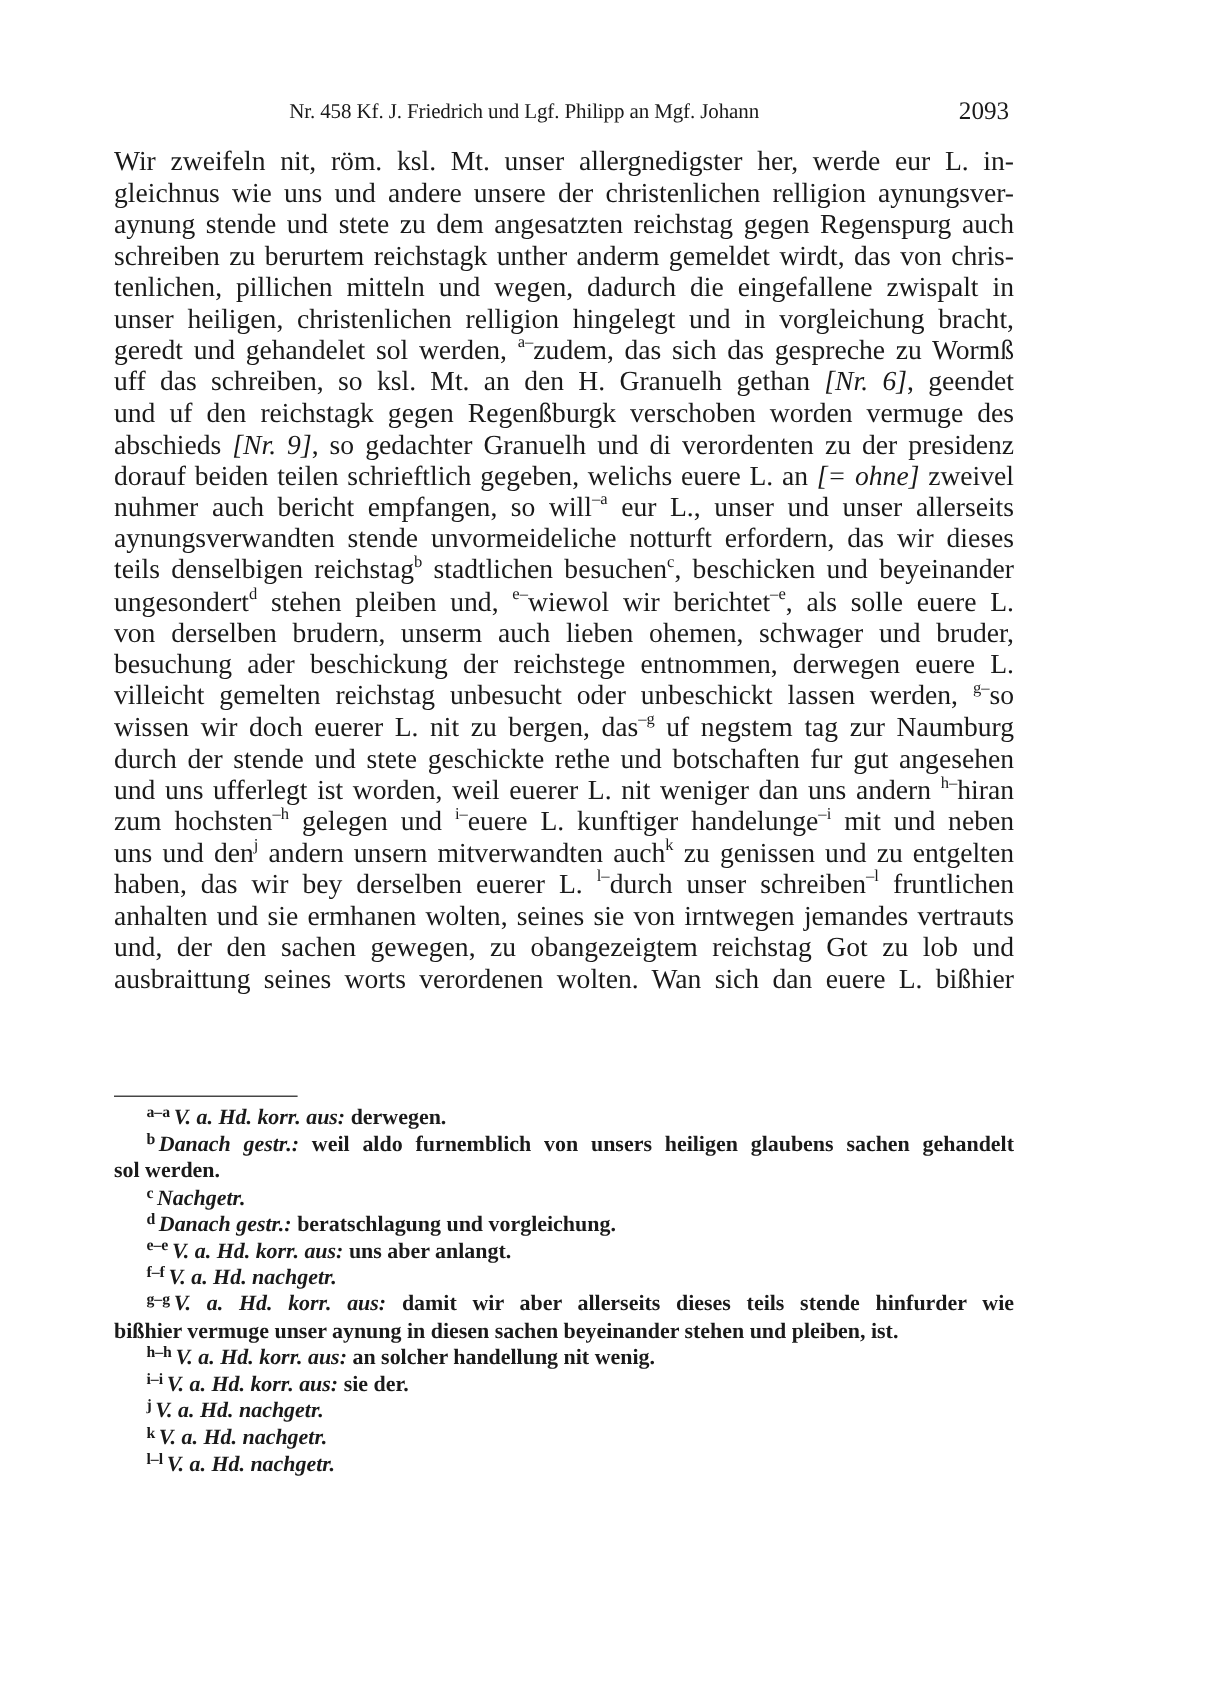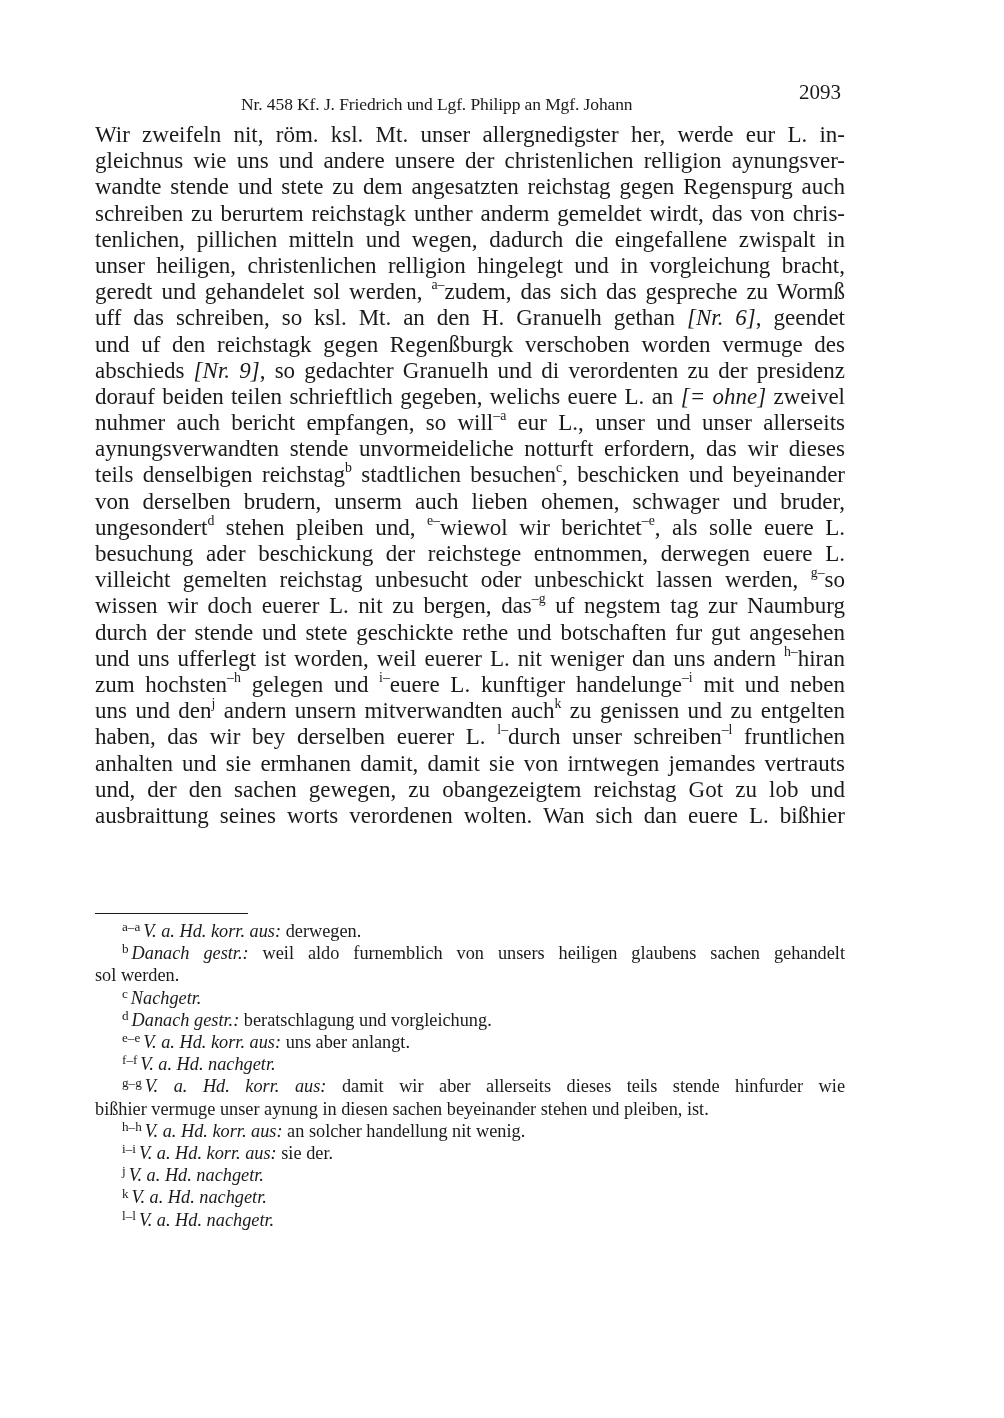--- a/index.html
+++ b/index.html
@@ -1,67 +1,67 @@
 <!DOCTYPE html>
 <html><head>
 <meta charset="utf-8">
 <style>
   html, body { margin: 0; padding: 0; background: #ffffff; }
   body { width: 1004px; height: 1418px; position: relative; overflow: hidden;
          font-family: "Liberation Serif", "DejaVu Serif", serif; color: #1a1a1a; }
   .header { position: absolute; top: 80px; left: 95px; width: 750px; height: 28px; }
-  .running-title { position: absolute; left: 146px; top: 2px; font-size: 17.5px; letter-spacing: -0.1px; margin-top: 12px; }
+  .running-title { position: absolute; left: 146px; top: 2px; font-size: 17.5px; letter-spacing: -0.1px; }
   .page-number { position: absolute; right: 4px; top: 0; font-size: 21px; }
   .body-text { position: absolute; top: 122px; left: 95px; width: 750px; font-size: 23px; }
   .line { height: 26.2px; line-height: 26.2px; white-space: nowrap; text-align: justify; text-align-last: justify; }
   .line.last { text-align-last: justify; }
   sup { font-size: 0.6em; line-height: 0; vertical-align: 0.7em; }
   i { font-style: italic; }
   .rule { position: absolute; top: 913px; left: 95px; width: 153px; height: 0; border-top: 1.3px solid #1a1a1a; }
   .footnotes { position: absolute; top: 920px; left: 95px; width: 750px; font-size: 18.3px; }
   .fn { line-height: 22.2px; }
   .fn .ind { padding-left: 27px; }
-  .fn-line { white-space: nowrap; text-align: justify; text-align-last: justify; }
+  .fn-line { white-space: nowrap; text-align: justify; text-align-last: justify; font-weight: bold; }
   .fn-line.left { text-align-last: left; }
   .fnmark { font-size: 0.72em; vertical-align: 0.45em; line-height: 0; margin-right: 3px; }
 </style>
 </head>
 <body>
 
 <div class="header">
   <span class="running-title">Nr. 458 Kf. J. Friedrich und Lgf. Philipp an Mgf. Johann</span>
   <span class="page-number">2093</span>
 </div>
 
 <div class="body-text" id="body-text">
     <div class="line">Wir zweifeln nit, röm. ksl. Mt. unser allergnedigster her, werde eur L. in-</div>
     <div class="line">gleichnus wie uns und andere unsere der christenlichen relligion aynungsver-</div>
-    <div class="line">wandte stende und stete zu dem angesatzten reichstag gegen Regenspurg auch</div>
+    <div class="line">aynung stende und stete zu dem angesatzten reichstag gegen Regenspurg auch</div>
     <div class="line">schreiben zu berurtem reichstagk unther anderm gemeldet wirdt, das von chris-</div>
     <div class="line">tenlichen, pillichen mitteln und wegen, dadurch die eingefallene zwispalt in</div>
     <div class="line">unser heiligen, christenlichen relligion hingelegt und in vorgleichung bracht,</div>
     <div class="line">geredt und gehandelet sol werden, <sup>a–</sup>zudem, das sich das gespreche zu Wormß</div>
     <div class="line">uff das schreiben, so ksl. Mt. an den H. Granuelh gethan <i>[Nr. 6]</i>, geendet</div>
     <div class="line">und uf den reichstagk gegen Regenßburgk verschoben worden vermuge des</div>
     <div class="line">abschieds <i>[Nr. 9]</i>, so gedachter Granuelh und di verordenten zu der presidenz</div>
     <div class="line">dorauf beiden teilen schrieftlich gegeben, welichs euere L. an <i>[= ohne]</i> zweivel</div>
     <div class="line">nuhmer auch bericht empfangen, so will<sup>–a</sup> eur L., unser und unser allerseits</div>
     <div class="line">aynungsverwandten stende unvormeideliche notturft erfordern, das wir dieses</div>
     <div class="line">teils denselbigen reichstag<sup>b</sup> stadtlichen besuchen<sup>c</sup>, beschicken und beyeinander</div>
+    <div class="line">ungesondert<sup>d</sup> stehen pleiben und, <sup>e–</sup>wiewol wir berichtet<sup>–e</sup>, als solle euere L.</div>
     <div class="line">von derselben brudern, unserm auch lieben ohemen, schwager und bruder,</div>
-    <div class="line">ungesondert<sup>d</sup> stehen pleiben und, <sup>e–</sup>wiewol wir berichtet<sup>–e</sup>, als solle euere L.</div>
     <div class="line">besuchung ader beschickung der reichstege entnommen, derwegen euere L.</div>
     <div class="line">villeicht gemelten reichstag unbesucht oder unbeschickt lassen werden, <sup>g–</sup>so</div>
     <div class="line">wissen wir doch euerer L. nit zu bergen, das<sup>–g</sup> uf negstem tag zur Naumburg</div>
     <div class="line">durch der stende und stete geschickte rethe und botschaften fur gut angesehen</div>
     <div class="line">und uns ufferlegt ist worden, weil euerer L. nit weniger dan uns andern <sup>h–</sup>hiran</div>
     <div class="line">zum hochsten<sup>–h</sup> gelegen und <sup>i–</sup>euere L. kunftiger handelunge<sup>–i</sup> mit und neben</div>
     <div class="line">uns und den<sup>j</sup> andern unsern mitverwandten auch<sup>k</sup> zu genissen und zu entgelten</div>
     <div class="line">haben, das wir bey derselben euerer L. <sup>l–</sup>durch unser schreiben<sup>–l</sup> fruntlichen</div>
-    <div class="line">anhalten und sie ermhanen damit, damit sie von irntwegen jemandes vertrauts</div>
+    <div class="line">anhalten und sie ermhanen wolten, seines sie von irntwegen jemandes vertrauts</div>
     <div class="line">und, der den sachen gewegen, zu obangezeigtem reichstag Got zu lob und</div>
     <div class="line last">ausbraittung seines worts verordenen wolten. Wan sich dan euere L. bißhier</div>
   </div>
 
 <div class="rule"></div>
 
 <div class="footnotes" id="footnotes">
     <div class="fn">
       <div class="fn-line left ind"><span class="fnmark">a–a</span><span><i>V. a. Hd. korr. aus:</i> derwegen.</span></div>
     </div>

